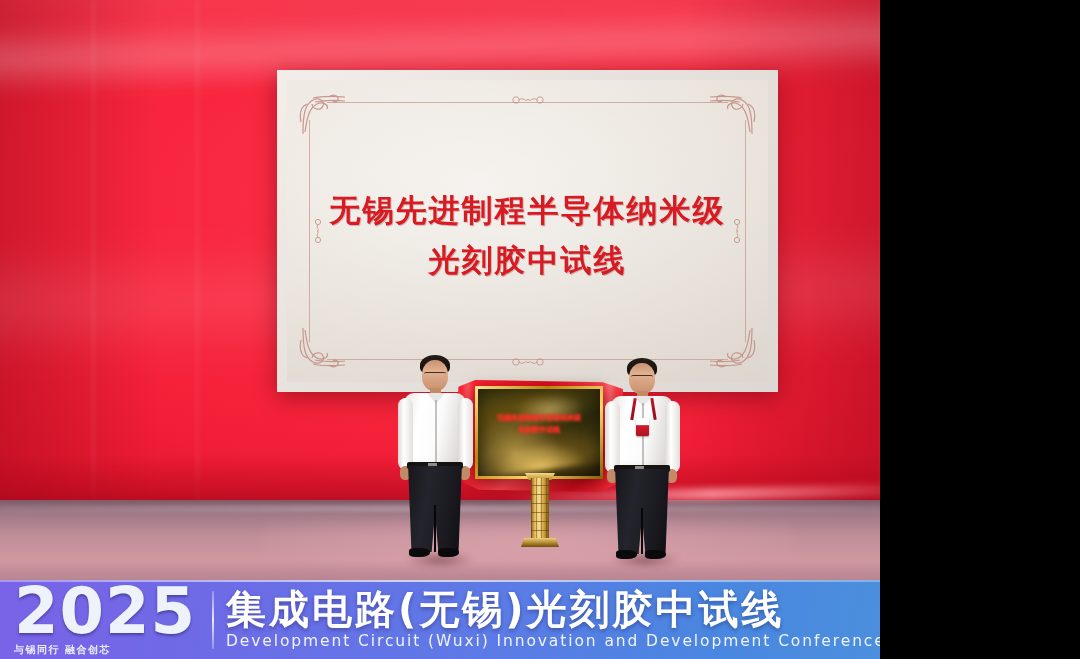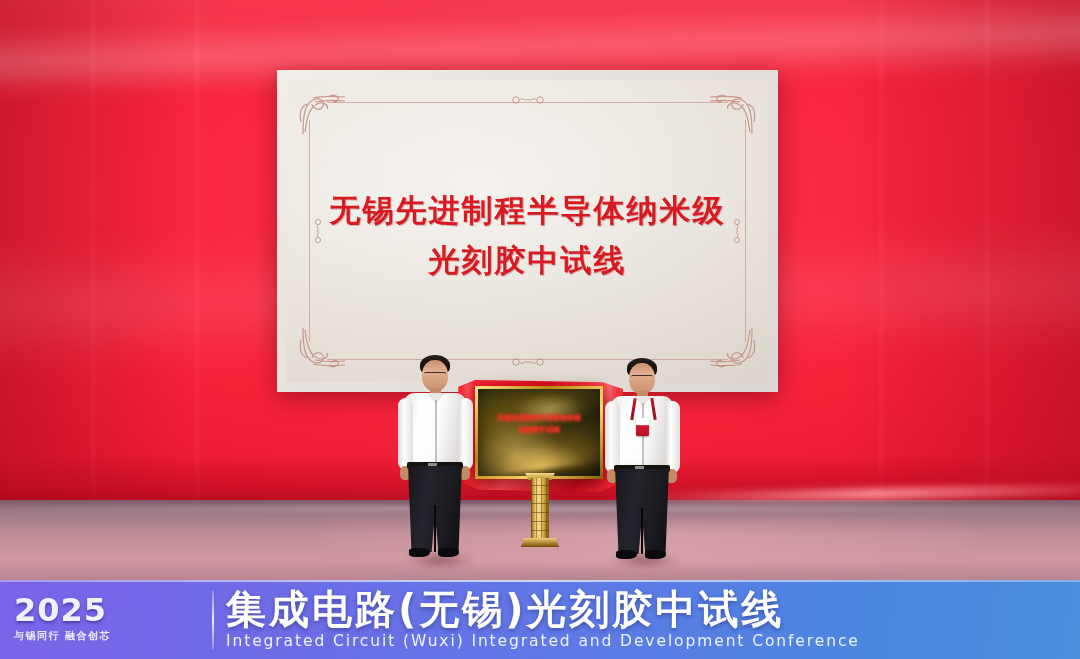--- a/index.html
+++ b/index.html
@@ -2,21 +2,21 @@
 <html><head>
 <meta charset="utf-8">
 <style>
   * { box-sizing: border-box; margin: 0; padding: 0; }
   body {
     width: 1080px; height: 659px;
     font-family: "Liberation Sans", sans-serif;
     overflow: hidden; background: #000;
   }
   .stage-photo {
-    position: relative; width: 1080px; height: 659px; overflow: hidden;
+    position: relative; width: 880px; height: 659px; overflow: hidden;
   }
   
   .backdrop {
     position: absolute; inset: 0;
     background:
       linear-gradient(180deg, rgba(255,255,255,0.10) 0%, rgba(255,255,255,0.00) 14%),
       radial-gradient(130% 90% at 50% 30%, #fc3048 0%, #f5223a 38%, #e0112a 70%, #c20c22 100%);
   }
   .backdrop-sheen-a {
     position: absolute; left: -10%; top: 2%; width: 120%; height: 70px;
@@ -254,21 +254,21 @@
   }
   .banner-topline {
     position: absolute; left: 0; right: 0; top: 0; height: 2px;
     background: linear-gradient(90deg, rgba(255,255,255,0.35), rgba(255,255,255,0.7), rgba(255,255,255,0.3));
   }
   .banner-inner {
     position: absolute; inset: 0; display: flex; align-items: center; padding-left: 14px;
   }
   .year-block { width: 196px; flex: none; position: relative; }
   .year {
-    font-size: 32px; font-weight: bold; letter-spacing: 1px;
+    font-size: 64px; font-weight: bold; letter-spacing: 1px;
     color: #eef2fb; line-height: 0.92;
     text-shadow: 0 2px 3px rgba(20,20,80,0.45);
     font-family: "DejaVu Sans", "Liberation Sans", sans-serif;
   }
   .year-sub {
     font-size: 10px; font-weight: bold; color: #e9eefb; letter-spacing: 1.5px;
     margin-top: 3px;
     font-family: "DejaVu Sans", "Liberation Sans", sans-serif;
   }
   .divider {
@@ -465,18 +465,18 @@
   <div class="banner">
     <div class="banner-topline"></div>
     <div class="banner-inner">
       <div class="year-block">
         <div class="year">2025</div>
         <div class="year-sub">与锡同行 融合创芯</div>
       </div>
       <div class="divider"></div>
       <div class="banner-text">
         <div class="banner-cn">集成电路(无锡)光刻胶中试线</div>
-        <div class="banner-en">Integrated Circuit (Wuxi) Integrated and Development Conference</div>
+        <div class="banner-en">Development Circuit (Wuxi) Innovation and Development Conference</div>
       </div>
     </div>
   </div>
 
 </div>
 
 </body></html>

